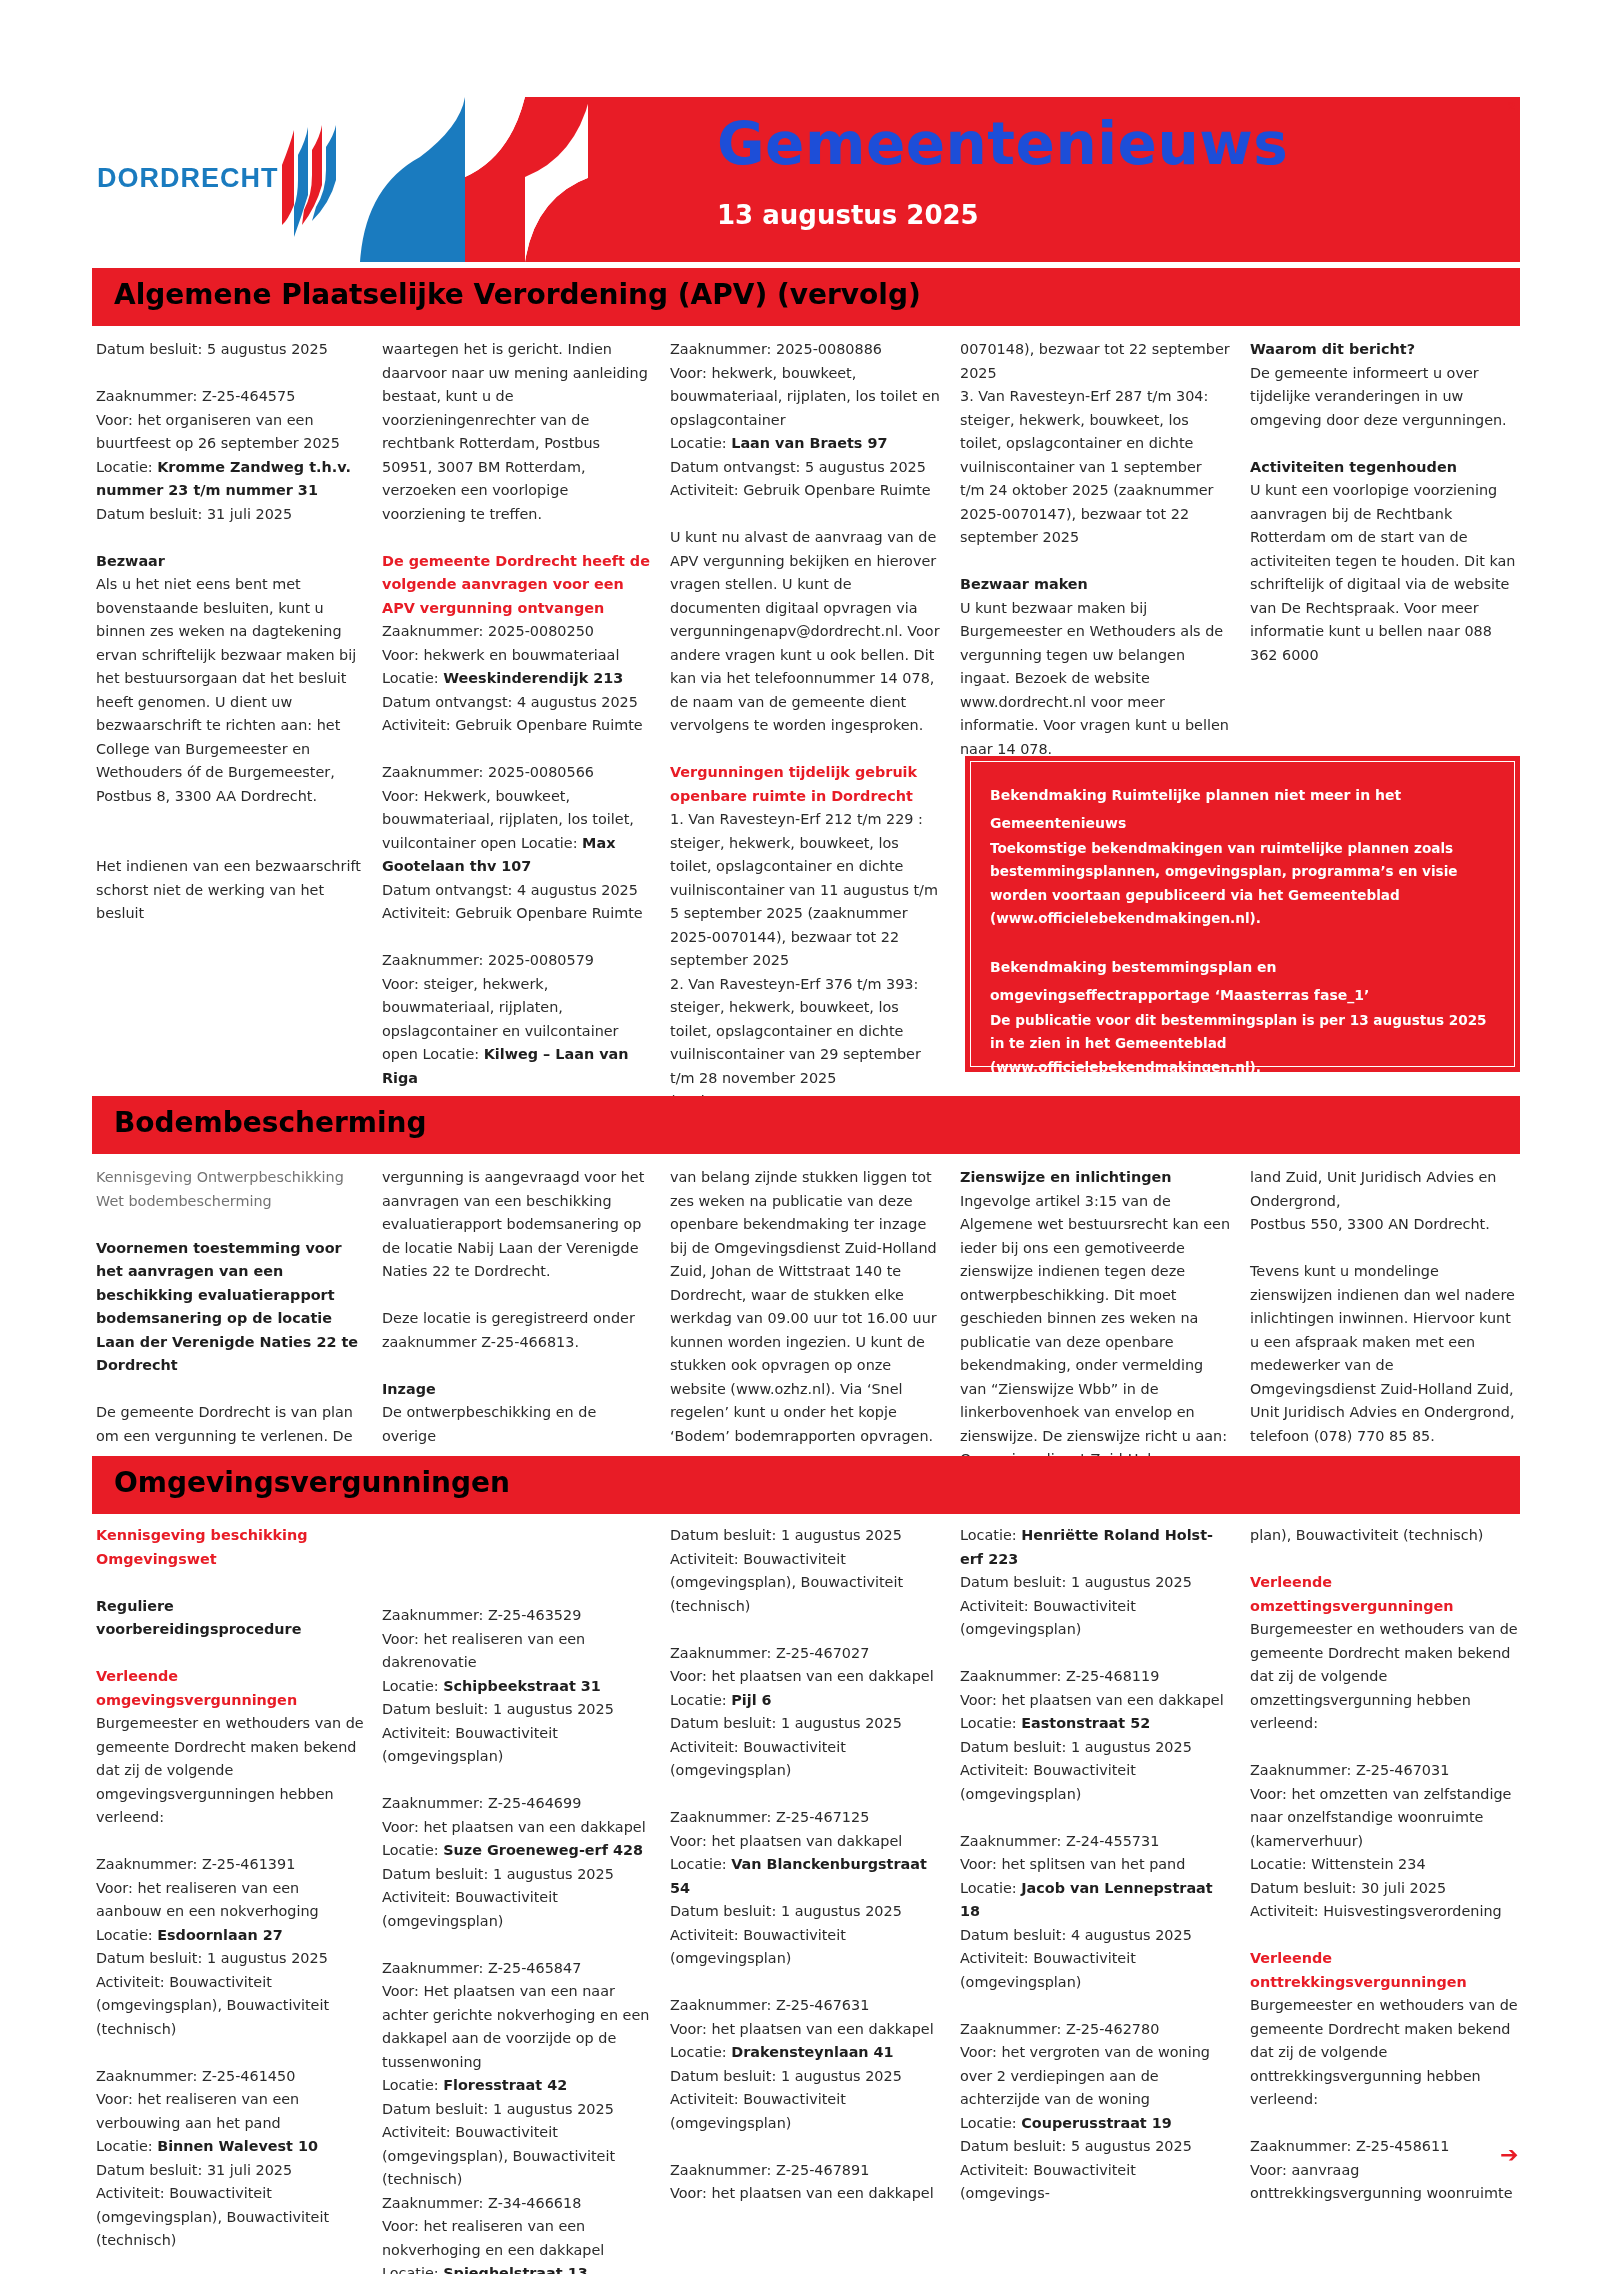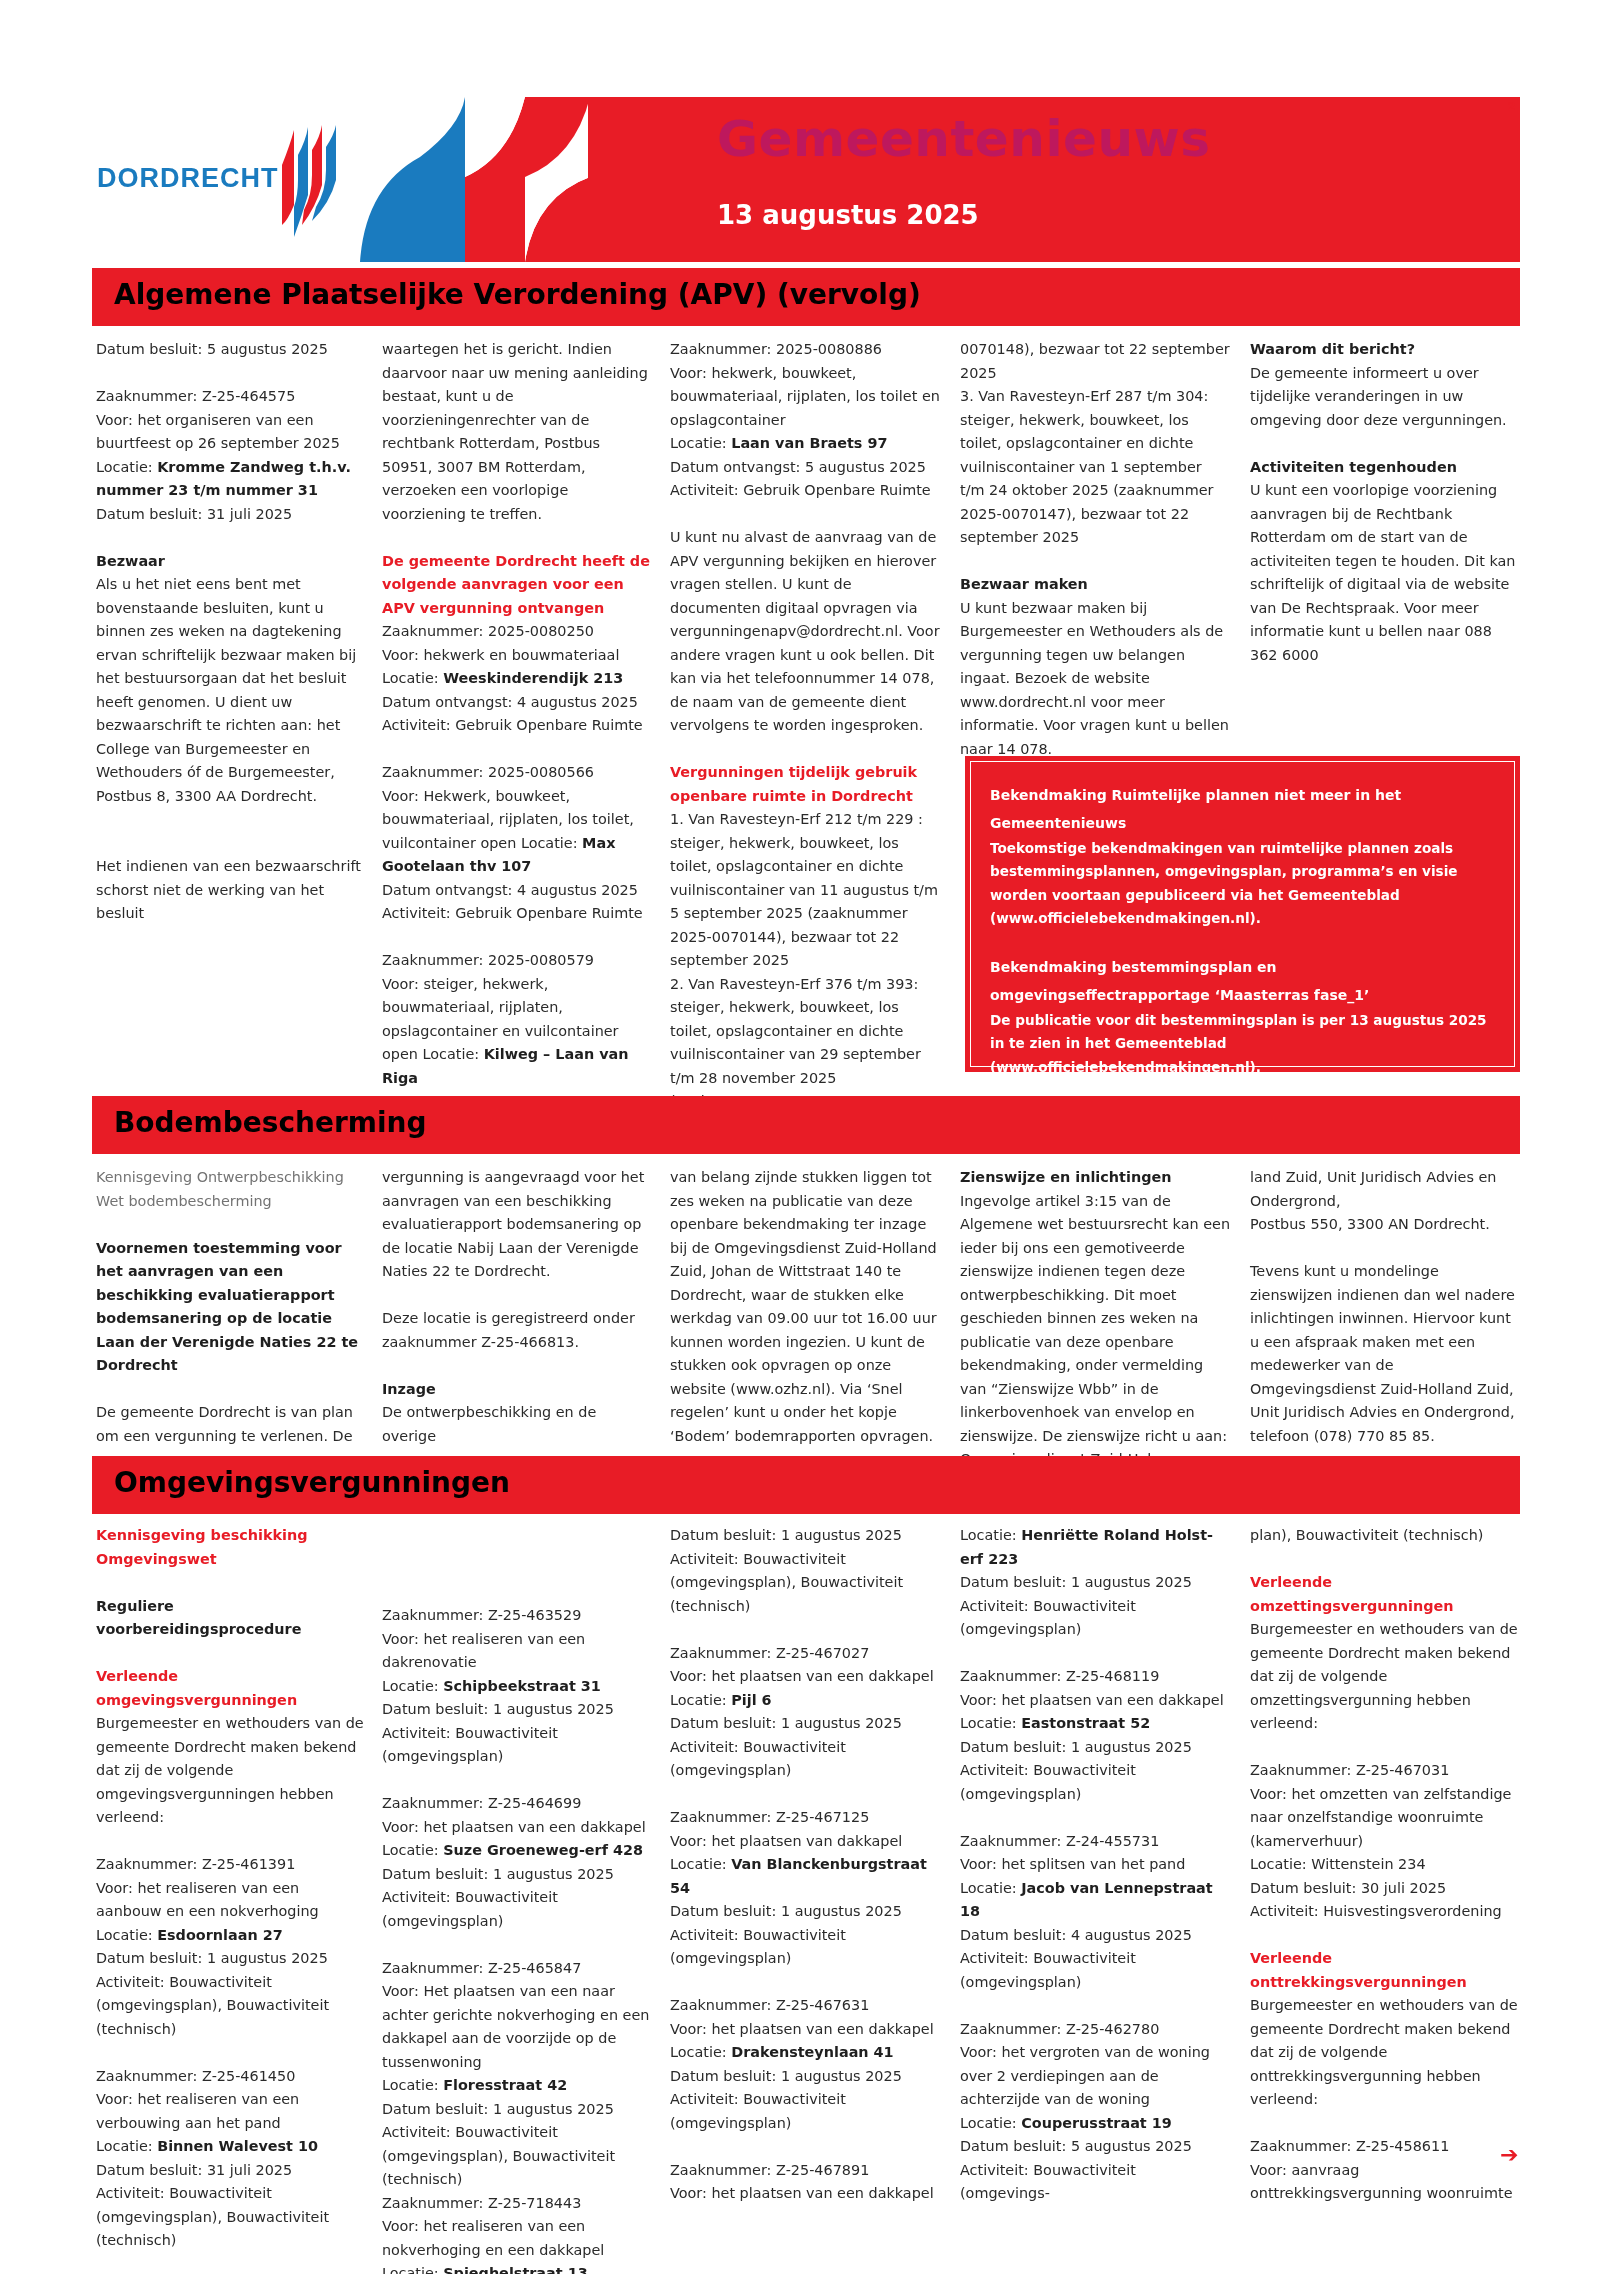--- a/index.html
+++ b/index.html
@@ -6,21 +6,21 @@
   body { width: 1600px; height: 2274px; position: relative; overflow: hidden;
          font-family: "DejaVu Sans", sans-serif; color: #222; }
   .abs { position: absolute; }
   
   .logo-text { left: 97px; top: 163px; font-family: "Liberation Sans", sans-serif; font-weight: bold;
                font-size: 27px; letter-spacing: 1px; color: #1a7bbf; }
   .logo-mark { left: 272px; top: 125px; width: 76px; height: 112px; }
   .wave-art { left: 360px; top: 97px; width: 340px; height: 165px; }
   .title-band { left: 697px; top: 97px; width: 823px; height: 165px; background: #e81c26; }
   .title-text { left: 717px; top: 110px; font-family: "DejaVu Sans", sans-serif; font-weight: bold;
-                font-size: 50px; color: #be185d; letter-spacing: 0.5px; }
+                font-size: 58px; color: #1d4ed8; letter-spacing: 0.5px; }
   .date-text { left: 717px; top: 200px; font-family: "DejaVu Sans", sans-serif; font-weight: bold;
                font-size: 26px; color: #fff; }
   .page-num { left: 1508px; top: 100px; font-size: 11px; font-weight: bold; color: #e81c26; }
   .section-bar { left: 92px; width: 1428px; height: 58px; background: #e81c26; }
   .section-bar span { position: absolute; left: 22px; top: 10px; font-weight: bold; font-size: 28px; color: #000000; }
   .col { width: 270px; font-size: 14.4px; line-height: 23.5px; color: #2a2a2a; }
   .col p { margin: 0; }
   .col .gap { height: 23.5px; }
   .red-h { color: #e81c26; font-weight: bold; }
   .bold-h { font-weight: bold; color: #1f1f1f; }
@@ -229,21 +229,21 @@
   </div>
   <div class="gap"></div>
   <div>
     <p>Zaaknummer: Z-25-465847</p>
     <p>Voor: Het plaatsen van een naar achter gerichte nokverhoging en een dakkapel aan de voorzijde op de tussenwoning</p>
     <p><span>Locatie: </span><b>Floresstraat 42</b></p>
     <p>Datum besluit: 1 augustus 2025</p>
     <p>Activiteit: Bouwactiviteit (omgevingsplan), Bouwactiviteit (technisch)</p>
   </div>
   <div>
-    <p>Zaaknummer: Z-25-718443</p>
+    <p>Zaaknummer: Z-34-466618</p>
     <p>Voor: het realiseren van een nokverhoging en een dakkapel</p>
     <p><span>Locatie: </span><b>Spieghelstraat 13</b></p>
   </div>
 </div>
 
 <div class="abs col" style="left:670px; top:1524px;">
   <p>Datum besluit: 1 augustus 2025</p>
   <p>Activiteit: Bouwactiviteit (omgevingsplan), Bouwactiviteit (technisch)</p>
   <div class="gap"></div>
   <div>

